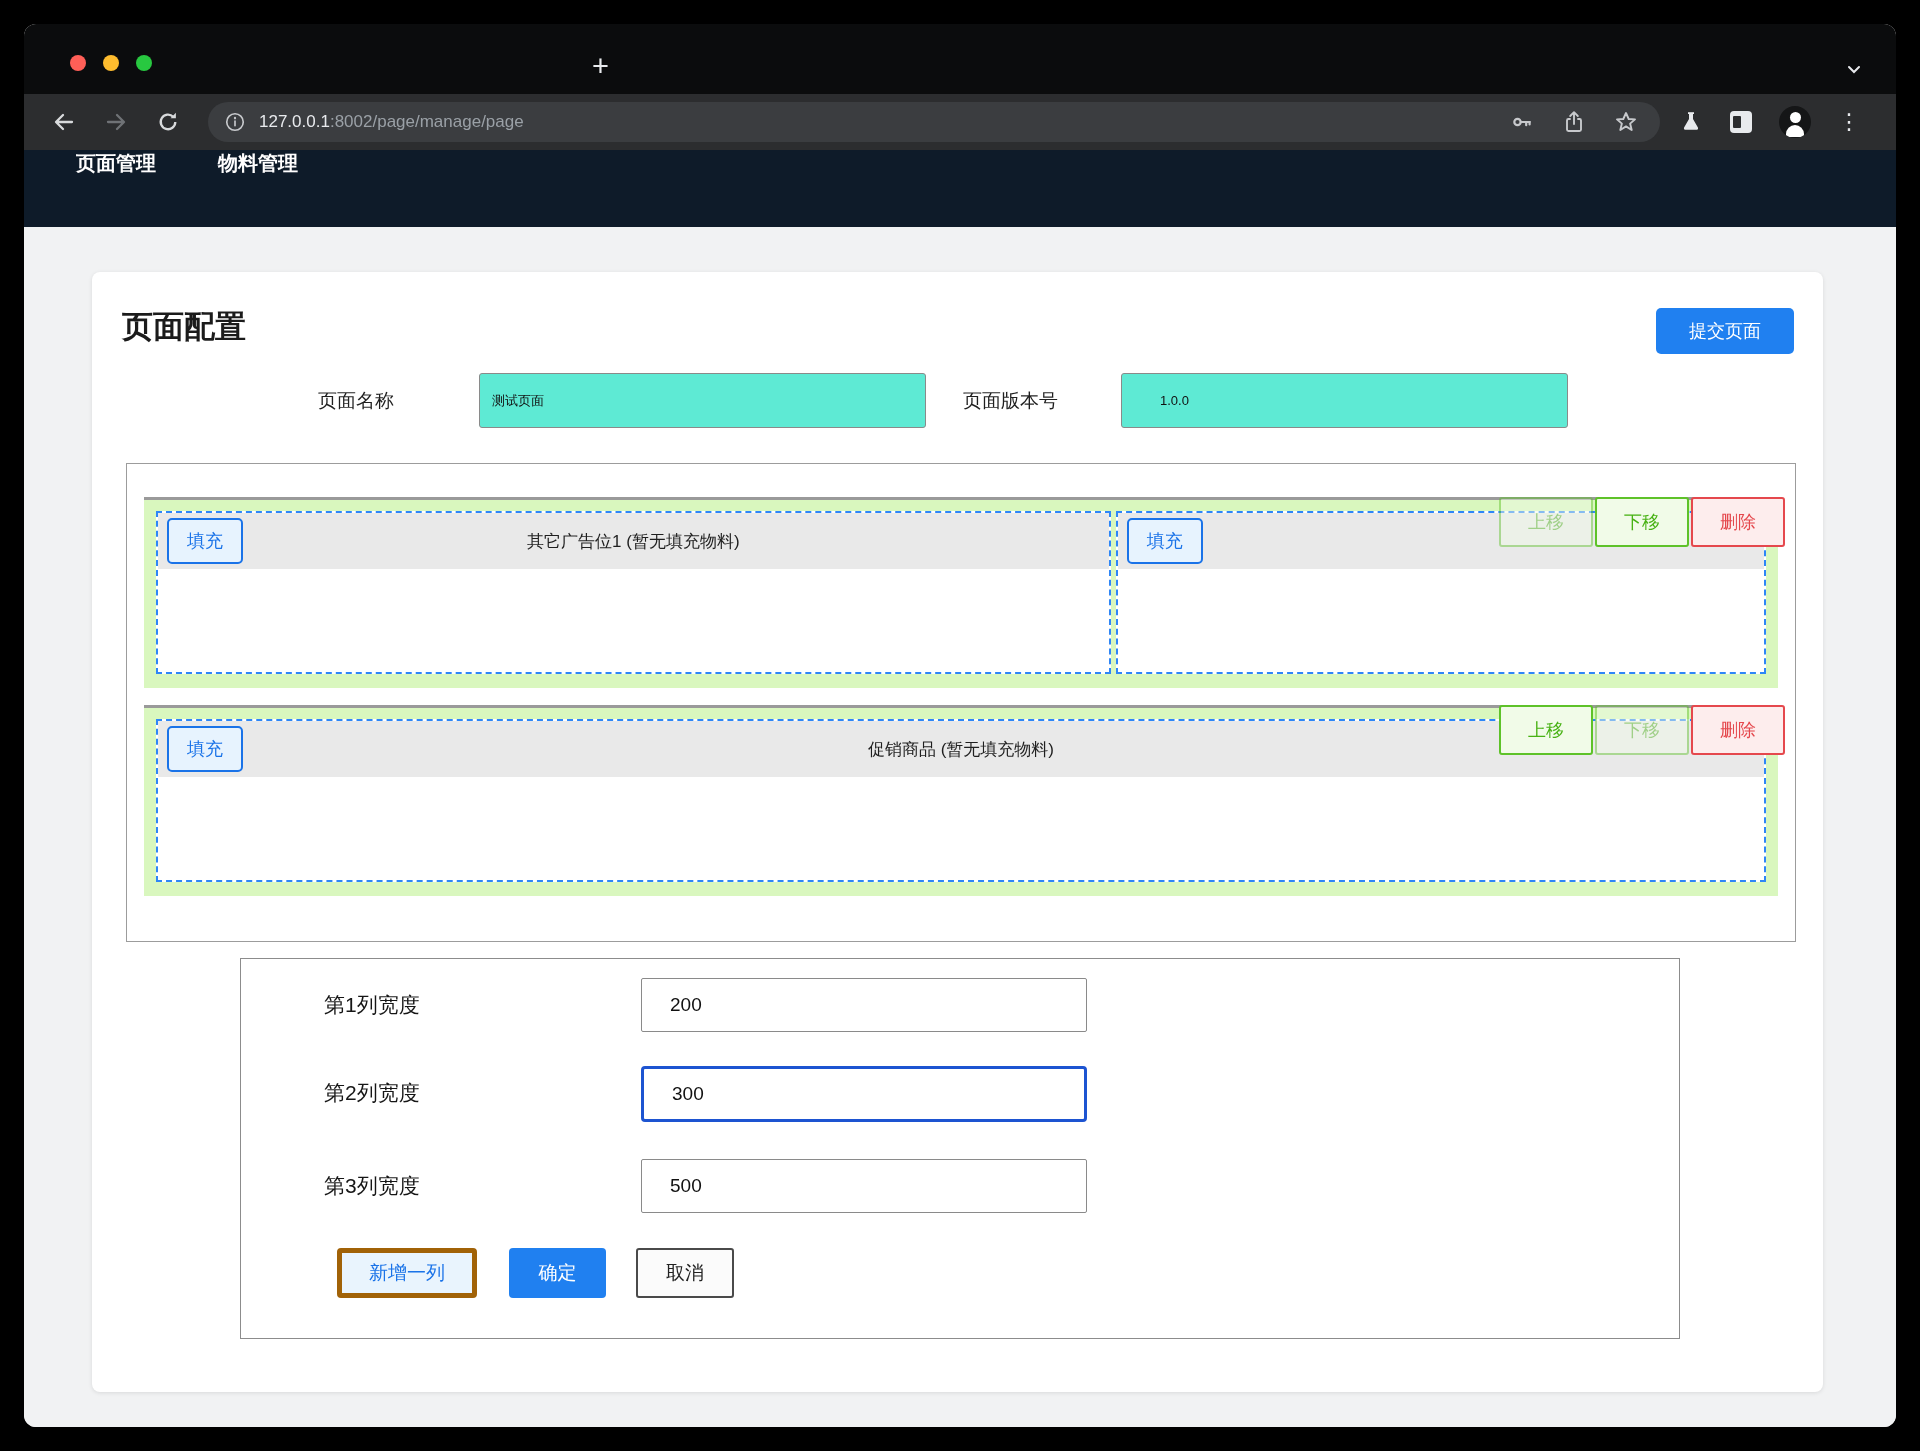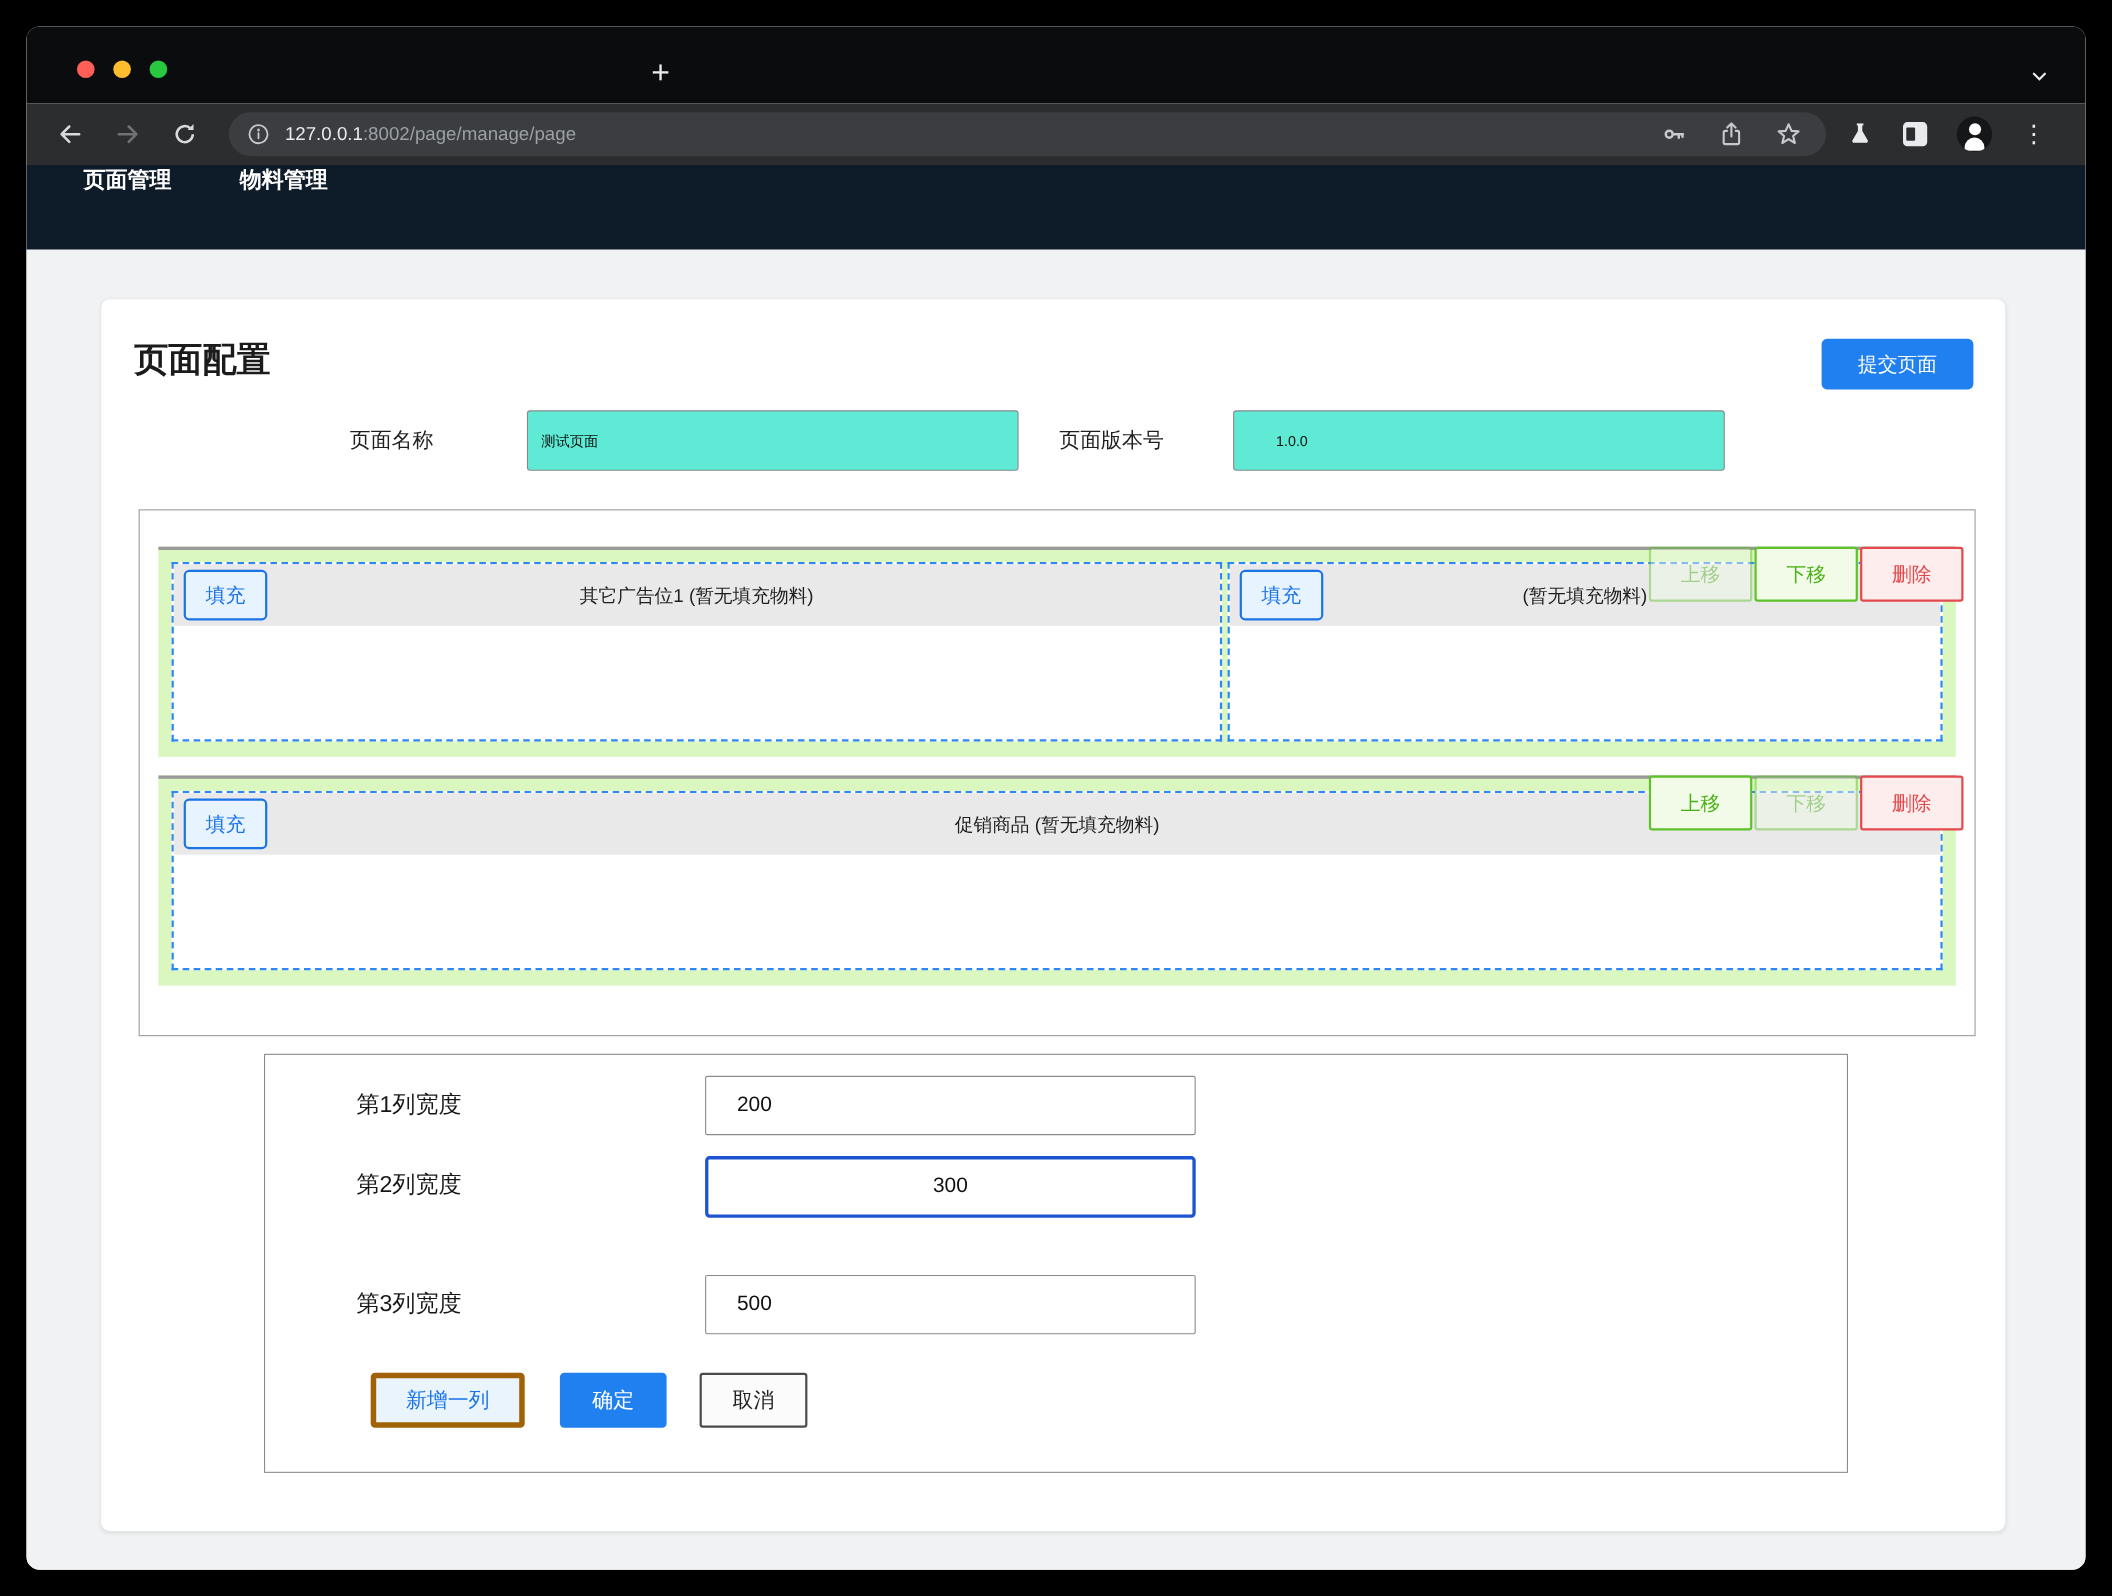--- a/index.html
+++ b/index.html
@@ -114,21 +114,21 @@
     position:absolute; left:148px; top:686px; width:1440px; height:381px;
     border:1px solid #8c8c8c; background:#fff;
   }
   .cf-label { position:absolute; left:83px; font-size:21px; color:#161616; line-height:54px; }
   .cf-input {
     position:absolute; left:400px; width:446px; height:54px;
     border:1px solid #8a8a8a; border-radius:2px; font-size:19px; padding:0 28px;
     font-family:inherit; color:#111; background:#fff;
   }
   .cf-input.focused { border:3px solid #1d54d1; border-radius:4px; height:56px; }
-  .cf-row1 { top:19px; } .cf-row2 { top:92px;text-align:center; } .cf-row3 { top:200px; }
+  .cf-row1 { top:19px; } .cf-row2 { top:107px; } .cf-row3 { top:200px; }
   .cf-btn { position:absolute; top:289px; height:50px; font-size:19px; cursor:pointer; font-family:inherit; }
   .btn-add    { left:96px;  width:140px; background:#e9f4fd; border:5px solid #a16207; color:#1a73e8; border-radius:4px; }
   .btn-ok     { left:268px; width:97px;  background:#2080f0; border:none; color:#fff; border-radius:4px; }
   .btn-cancel { left:395px; width:98px;  background:#fbfbfb; border:2px solid #4a4a4a; color:#222; border-radius:3px; }
 
   svg { display:block; }
 </style>
 </head>
 <body>
 
@@ -230,21 +230,20 @@
         <div class="layout-row row-2col">
           <div class="col col1">
             <div class="col-head">
               <button class="fill-btn">填充</button>
               <span class="col-title">其它广告位1 (暂无填充物料)</span>
             </div>
           </div>
           <div class="col col2">
             <div class="col-head">
               <button class="fill-btn">填充</button>
-              <span class="col-title">(暂无填充物料)</span>
             </div>
           </div>
           <div class="row-actions">
             <button class="action-btn act-green act-disabled">上移</button>
             <button class="action-btn act-green">下移</button>
             <button class="action-btn act-red">删除</button>
           </div>
         </div>
 
         <div class="layout-row row-1col">

